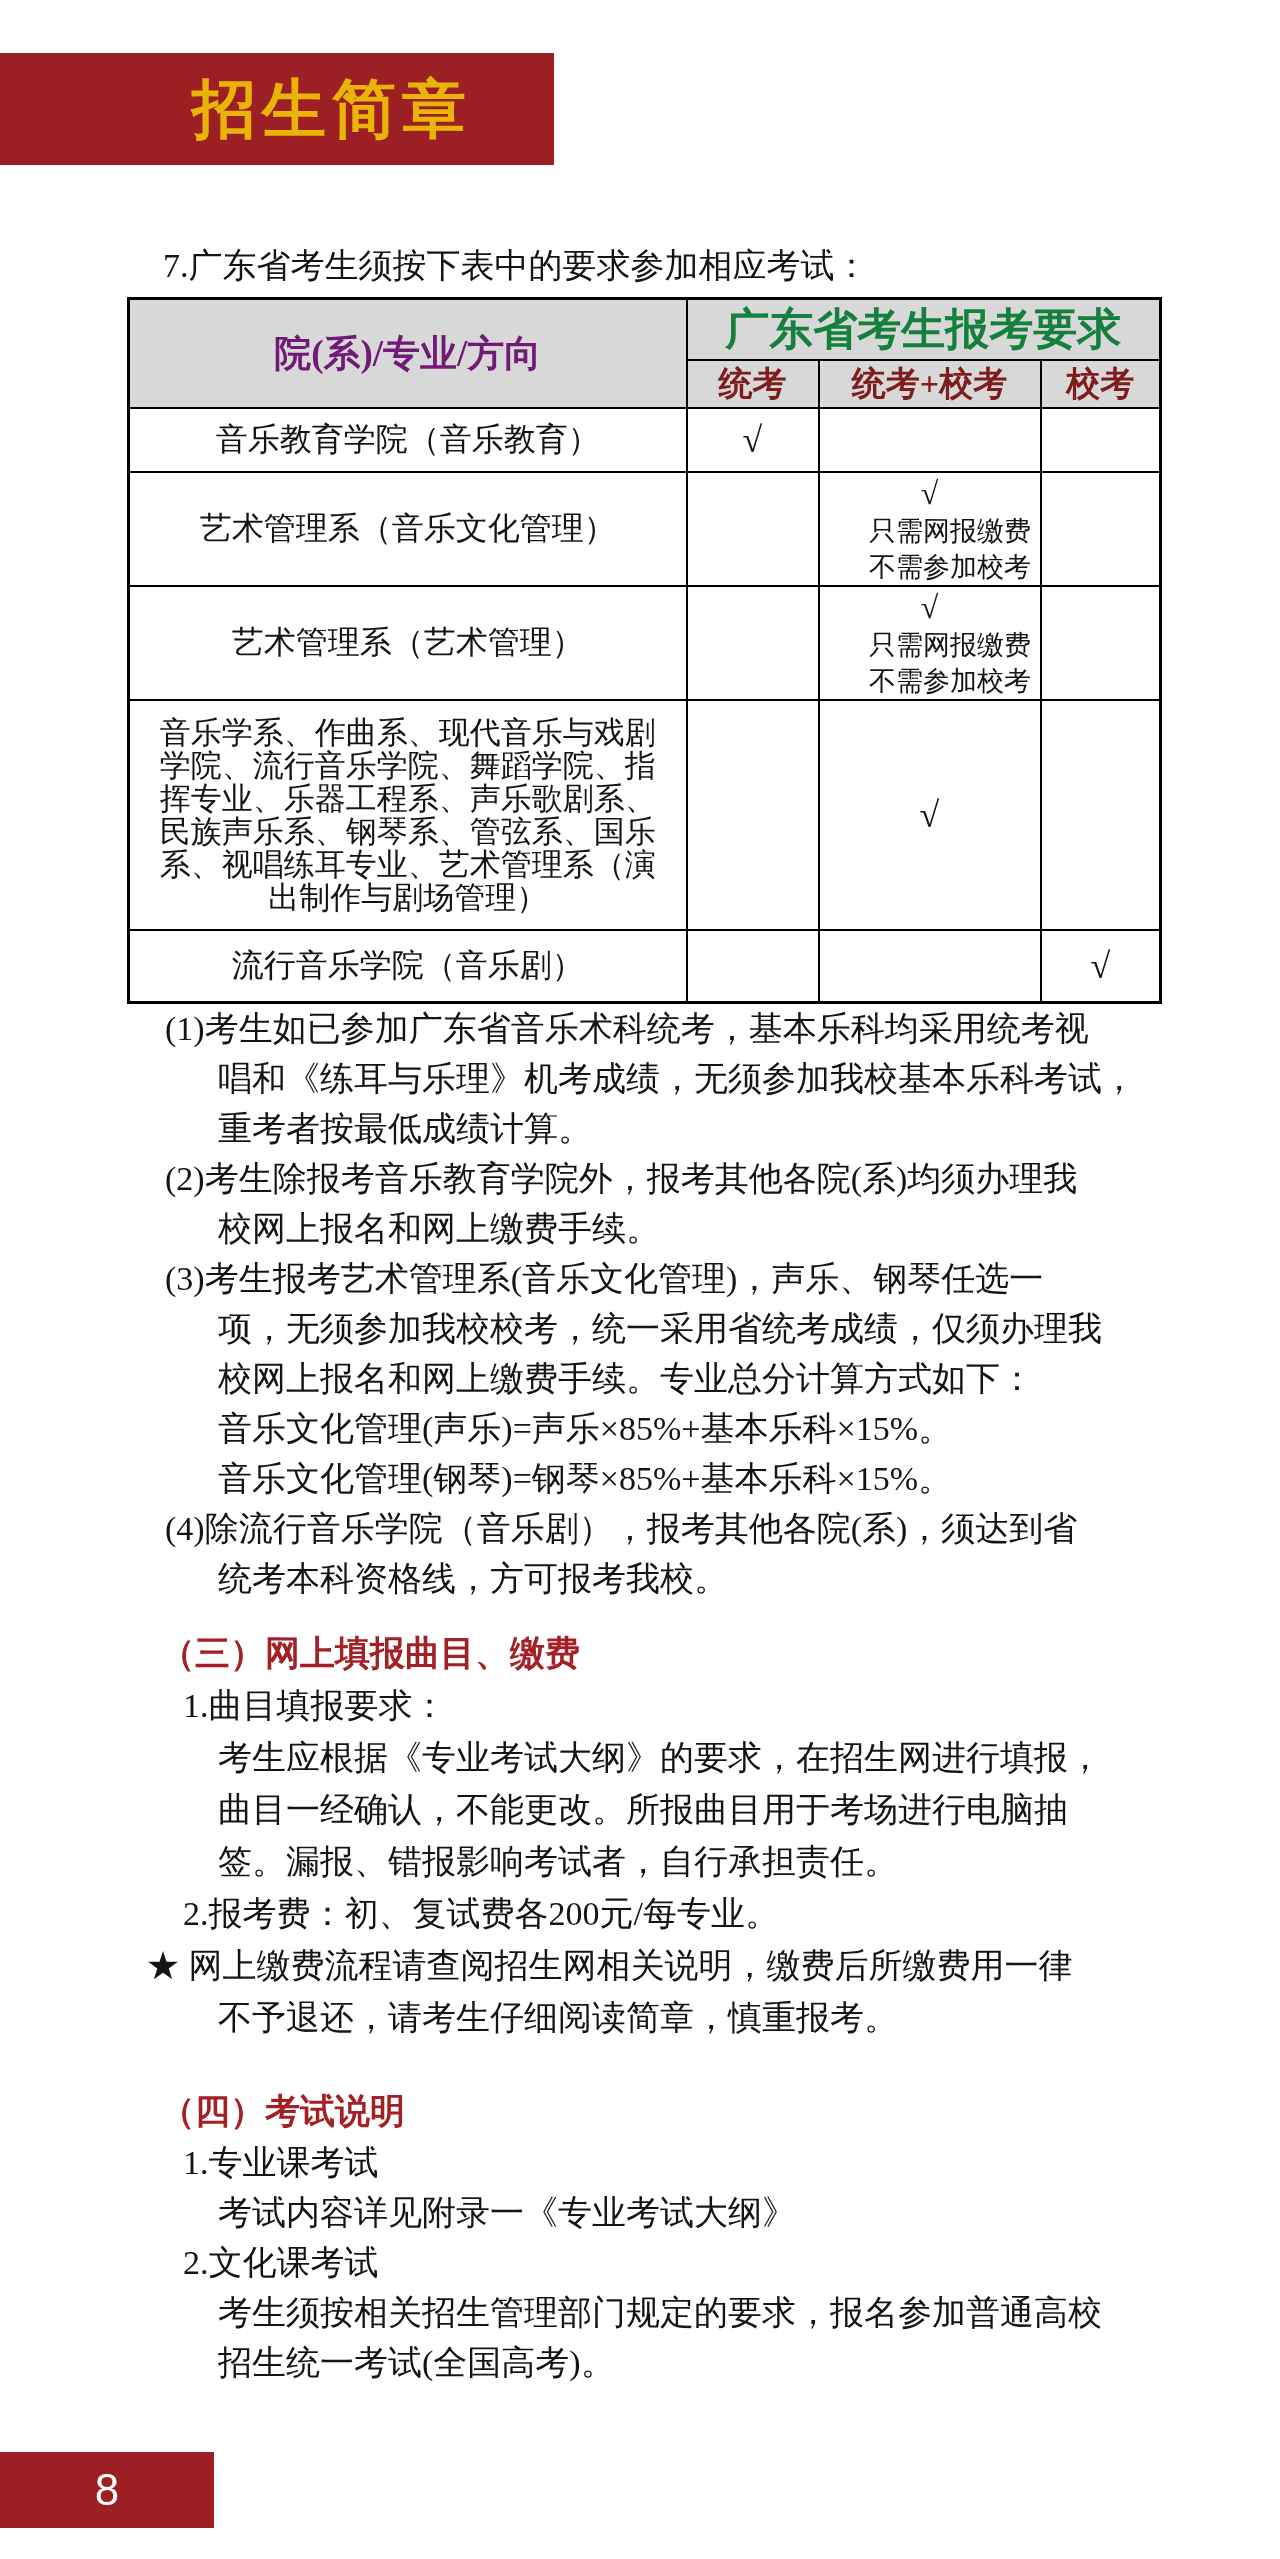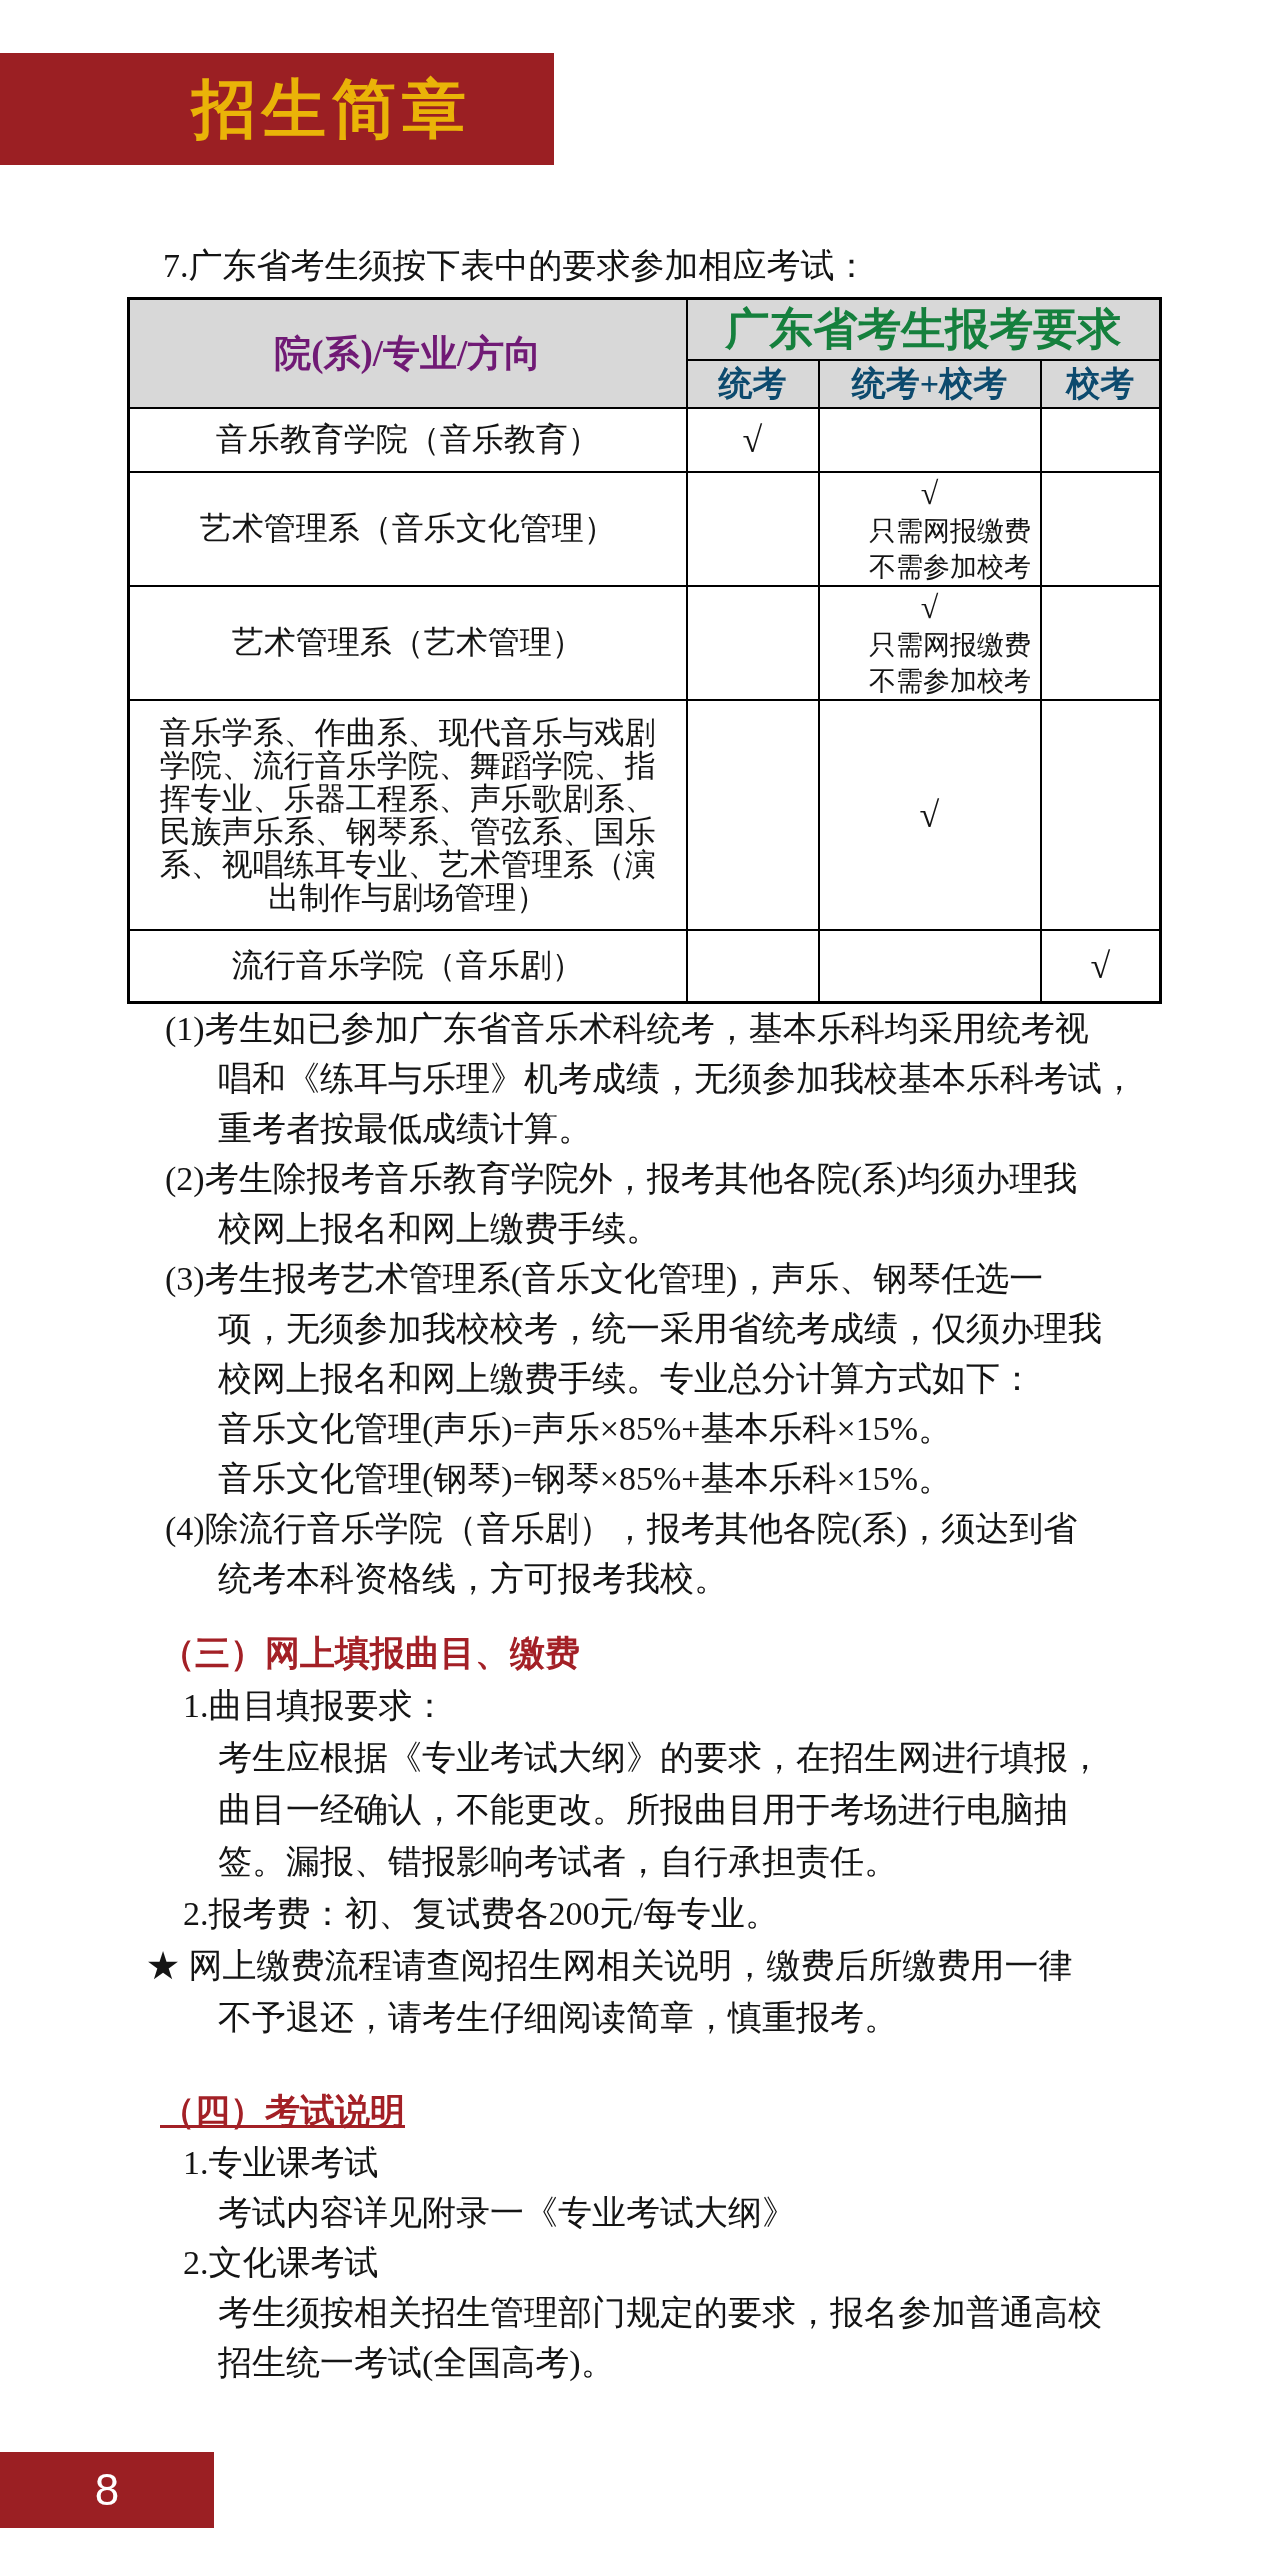--- a/index.html
+++ b/index.html
@@ -38,21 +38,21 @@
   table.req col.c3{width:222px}
   table.req col.c4{width:120px}
   table.req th,table.req td{
     border:2px solid #000;
     padding:0;
     text-align:center;vertical-align:middle;
   }
   table.req{border:3px solid #000;}
   th.hcol1{background:#d8d8d8;color:#701a75;font-size:37px;font-weight:bold;height:80px;}
   th.hgroup{background:#d8d8d8;color:#15803d;font-size:44px;font-weight:bold;height:42px;}
-  th.hsub{background:#d8d8d8;color:#0c4a6e;font-size:34px;font-weight:bold;height:38px;}
+  th.hsub{background:#d8d8d8;color:#7f1d1d;font-size:34px;font-weight:bold;height:38px;}
   td.name{font-size:32px;height:62px;}
   td.name-tall{font-size:32px;height:108px;}
   td.name-left{
     font-size:31px;line-height:33px;text-align:left;
     padding:4px 6px 4px 8px;white-space:pre-line;height:228px;vertical-align:middle;
   }
   td.ck{font-size:36px;}
   td.cknote{vertical-align:middle;}
   td.cknote .ckline{font-size:32px;line-height:40px;}
   td.cknote .ntline{font-size:27px;line-height:36px;margin-left:41px;}
@@ -62,21 +62,21 @@
   .sec8-head{margin:32px 0 0 146px;font-size:34px;line-height:50px;}
   .sec8-lines .ln{line-height:50px;}
   .sec8-lines .m{margin-left:165px;}
   .sec8-lines .c{margin-left:218px;}
   .sec-heading{
     margin-left:160px;
     color:#a32026;font-size:35px;font-weight:bold;line-height:54px;
     font-family:"Liberation Sans","DejaVu Sans",sans-serif;
   }
   .sec3-heading{margin-top:22px;}
-  .sec4-heading{margin-top:40px;text-decoration:underline;}
+  .sec4-heading{margin-top:40px;}
   .sec3-lines .ln{line-height:52px;}
   .sec4-lines .ln{line-height:50px;}
   .sec3-lines .n,.sec4-lines .n{margin-left:183px;}
   .sec3-lines .c,.sec4-lines .c{margin-left:218px;}
   .sec3-lines .s{margin-left:146px;}
   
   .pagenum{
     position:absolute;left:0;top:2452px;
     width:214px;height:76px;
     background:#9b1f23;

